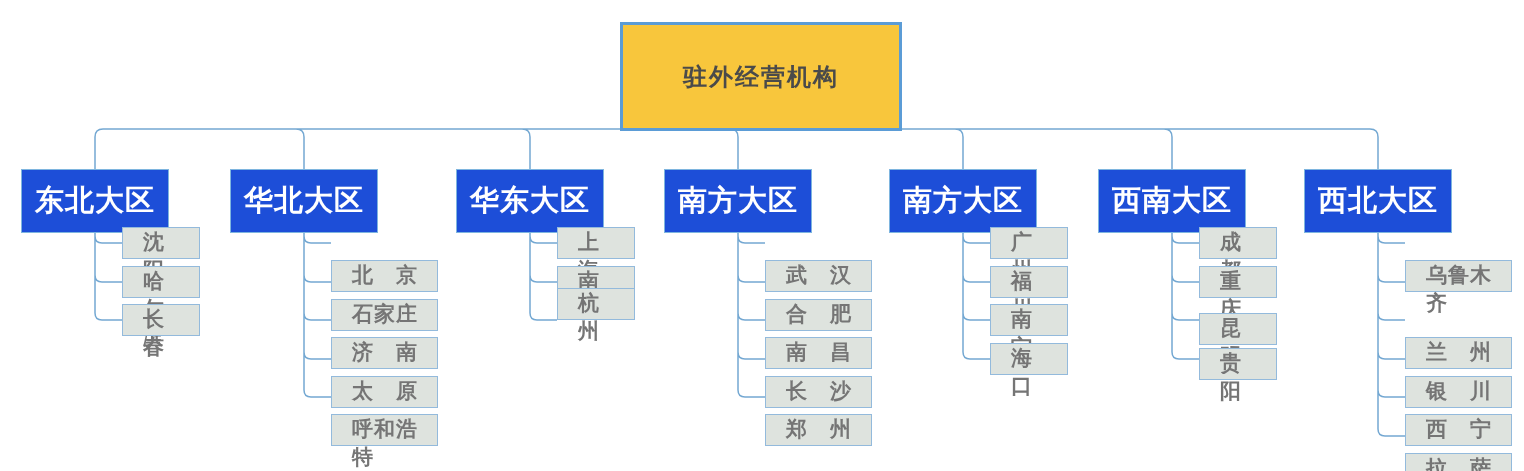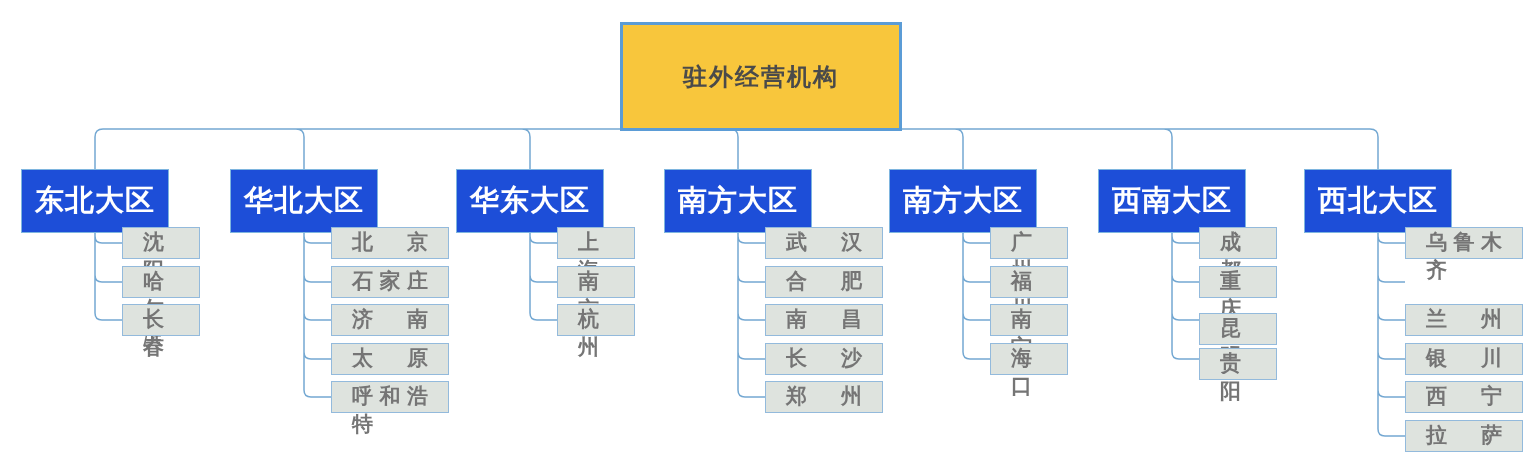--- a/index.html
+++ b/index.html
@@ -31,21 +31,21 @@
     position:absolute;height:32px;box-sizing:border-box;
     background:#DEE3DE;border:1.5px solid #93BADC;
     color:#757575;font-size:21px;font-weight:bold;
     line-height:28px;
     padding:0 20px;
     text-align:justify;
     text-align-last:justify;
     -moz-text-align-last:justify;
   }
   .w78{width:78px;}
-  .w97{width:118px;}
+  .w97{width:107px;margin-top:33px;}
 </style>
 </head>
 <body>
 
 <div id="canvas">
 
   <svg id="connectors" width="1524" height="471" viewBox="0 0 1524 471">
     <path id="connector-path" d="M761 106 V129 M95 169 V137 Q95 129 103 129 H1370 Q1378 129 1378 137 V169 M296 129 Q304 129 304 137 V169 M522 129 Q530 129 530 137 V169 M730 129 Q738 129 738 137 V169 M955 129 Q963 129 963 137 V169 M1164 129 Q1172 129 1172 137 V169 M95 217 V236 Q95 243 102 243 H122 M95 217 V275 Q95 282 102 282 H122 M95 217 V313 Q95 320 102 320 H122 M304 217 V236 Q304 243 311 243 H331 M304 217 V275 Q304 282 311 282 H331 M304 217 V313 Q304 320 311 320 H331 M304 217 V352 Q304 359 311 359 H331 M304 217 V390 Q304 397 311 397 H331 M530 217 V236 Q530 243 537 243 H557 M530 217 V275 Q530 282 537 282 H557 M530 217 V313 Q530 320 537 320 H557 M738 217 V236 Q738 243 745 243 H765 M738 217 V275 Q738 282 745 282 H765 M738 217 V313 Q738 320 745 320 H765 M738 217 V352 Q738 359 745 359 H765 M738 217 V390 Q738 397 745 397 H765 M963 217 V236 Q963 243 970 243 H990 M963 217 V275 Q963 282 970 282 H990 M963 217 V313 Q963 320 970 320 H990 M963 217 V352 Q963 359 970 359 H990 M1172 217 V236 Q1172 243 1179 243 H1199 M1172 217 V275 Q1172 282 1179 282 H1199 M1172 217 V313 Q1172 320 1179 320 H1199 M1172 217 V352 Q1172 359 1179 359 H1199 M1378 217 V236 Q1378 243 1385 243 H1405 M1378 217 V275 Q1378 282 1385 282 H1405 M1378 217 V313 Q1378 320 1385 320 H1405 M1378 217 V352 Q1378 359 1385 359 H1405 M1378 217 V390 Q1378 397 1385 397 H1405 M1378 217 V429 Q1378 436 1385 436 H1405 " fill="none" stroke="#74A8D2" stroke-width="1.5"></path>
   </svg>
 
@@ -64,21 +64,21 @@
   <div class="city w78" style="left:122px;top:304px">长春</div>
 
   <div class="city w97" style="left:331px;top:227px">北京</div>
   <div class="city w97" style="left:331px;top:266px">石家庄</div>
   <div class="city w97" style="left:331px;top:304px">济南</div>
   <div class="city w97" style="left:331px;top:381px">呼和浩特</div>
   <div class="city w97" style="left:331px;top:343px">太原</div>
 
   <div class="city w78" style="left:557px;top:227px">上海</div>
   <div class="city w78" style="left:557px;top:266px">南京</div>
-  <div class="city w78" style="left:557px;top:304px">杭州</div>
+  <div class="city w78" style="left:557px;top:288px">杭州</div>
 
   <div class="city w97" style="left:765px;top:227px">武汉</div>
   <div class="city w97" style="left:765px;top:266px">合肥</div>
   <div class="city w97" style="left:765px;top:343px">长沙</div>
   <div class="city w97" style="left:765px;top:304px">南昌</div>
   <div class="city w97" style="left:765px;top:381px">郑州</div>
 
   <div class="city w78" style="left:990px;top:227px">广州</div>
   <div class="city w78" style="left:990px;top:266px">福州</div>
   <div class="city w78" style="left:990px;top:304px">南宁</div>

